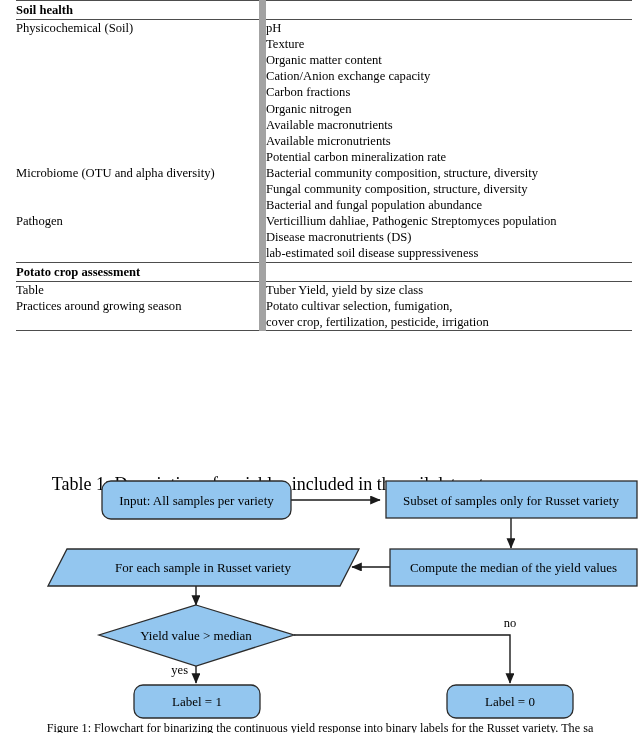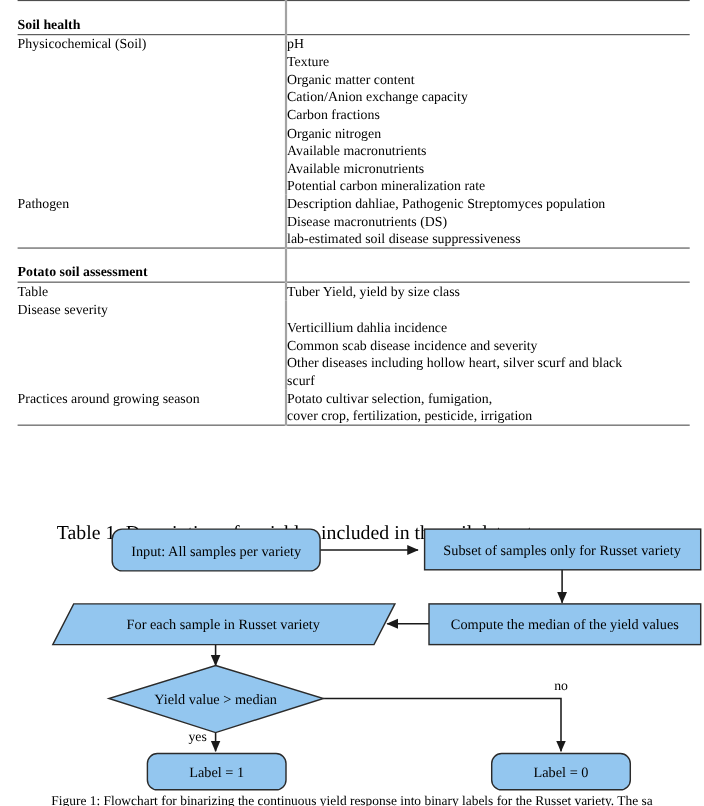--- a/index.html
+++ b/index.html
@@ -28,26 +28,26 @@
     width: 609px;
     table-layout: fixed;
     font-size: 12.6px;
   }
   table.vartable td {
     vertical-align: top;
     padding: 0;
     line-height: 16.1px;
   }
   td.c1 { width: 243px; padding-left: 8px; }
-  td.c2 { width: 366px; padding-left: 10px; border-left: 2px solid #a3a3a3; }
+  td.c2 { width: 366px; padding-left: 10px; border-left: 7px solid #a3a3a3; }
 
   
   tr.section td {
     font-weight: bold;
-    padding-top: 13px;
+    padding-top: 1px;
     padding-bottom: 1px;
   }
   .rule-top td   { border-top: 1.6px solid #4d4d4d; }
   .rule-under td { border-bottom: 1.6px solid #4d4d4d; }
   .rule-bot td   { border-bottom: 1.6px solid #4d4d4d; }
 
   .lines > div { white-space: nowrap; }
   .blank { visibility: hidden; }
 
   .tbl-caption {
@@ -110,46 +110,44 @@
           <div>Organic matter content</div>
           <div>Cation/Anion exchange capacity</div>
           <div>Carbon fractions</div>
           <div>Organic nitrogen</div>
           <div>Available macronutrients</div>
           <div>Available micronutrients</div>
           <div>Potential carbon mineralization rate</div>
         </td>
       </tr>
       <tr>
+        <td class="c1">Microbiome (OTU and alpha diversity)</td>
+        <td class="c2 lines">
+          <div>Bacterial community composition, structure, diversity</div>
+          <div>Fungal community composition, structure, diversity</div>
+          <div>Bacterial and fungal population abundance</div>
+        </td>
+      </tr>
+      <tr>
         <td class="c1">Pathogen</td>
         <td class="c2 lines">
-          <div>Description dahliae, Pathogenic Streptomyces population</div>
+          <div>Verticillium dahliae, Pathogenic Streptomyces population</div>
           <div>Disease macronutrients (DS)</div>
           <div>lab-estimated soil disease suppressiveness</div>
         </td>
       </tr>
 
       <tr class="section rule-top rule-under">
-        <td class="c1">Potato soil assessment</td>
+        <td class="c1">Potato crop assessment</td>
         <td class="c2">&nbsp;</td>
       </tr>
       <tr>
         <td class="c1">Table</td>
         <td class="c2 lines">
           <div>Tuber Yield, yield by size class</div>
-        </td>
-      </tr>
-      <tr>
-        <td class="c1">Disease severity</td>
-        <td class="c2 lines">
-          <div class="blank">&nbsp;</div>
-          <div>Verticillium dahlia incidence</div>
-          <div>Common scab disease incidence and severity</div>
-          <div>Other diseases including hollow heart, silver scurf and black</div>
-          <div>scurf</div>
         </td>
       </tr>
 
       <tr class="rule-bot">
         <td class="c1">Practices around growing season</td>
         <td class="c2 lines">
           <div>Potato cultivar selection, fumigation,</div>
           <div>cover crop, fertilization, pesticide, irrigation</div>
         </td>
       </tr>

